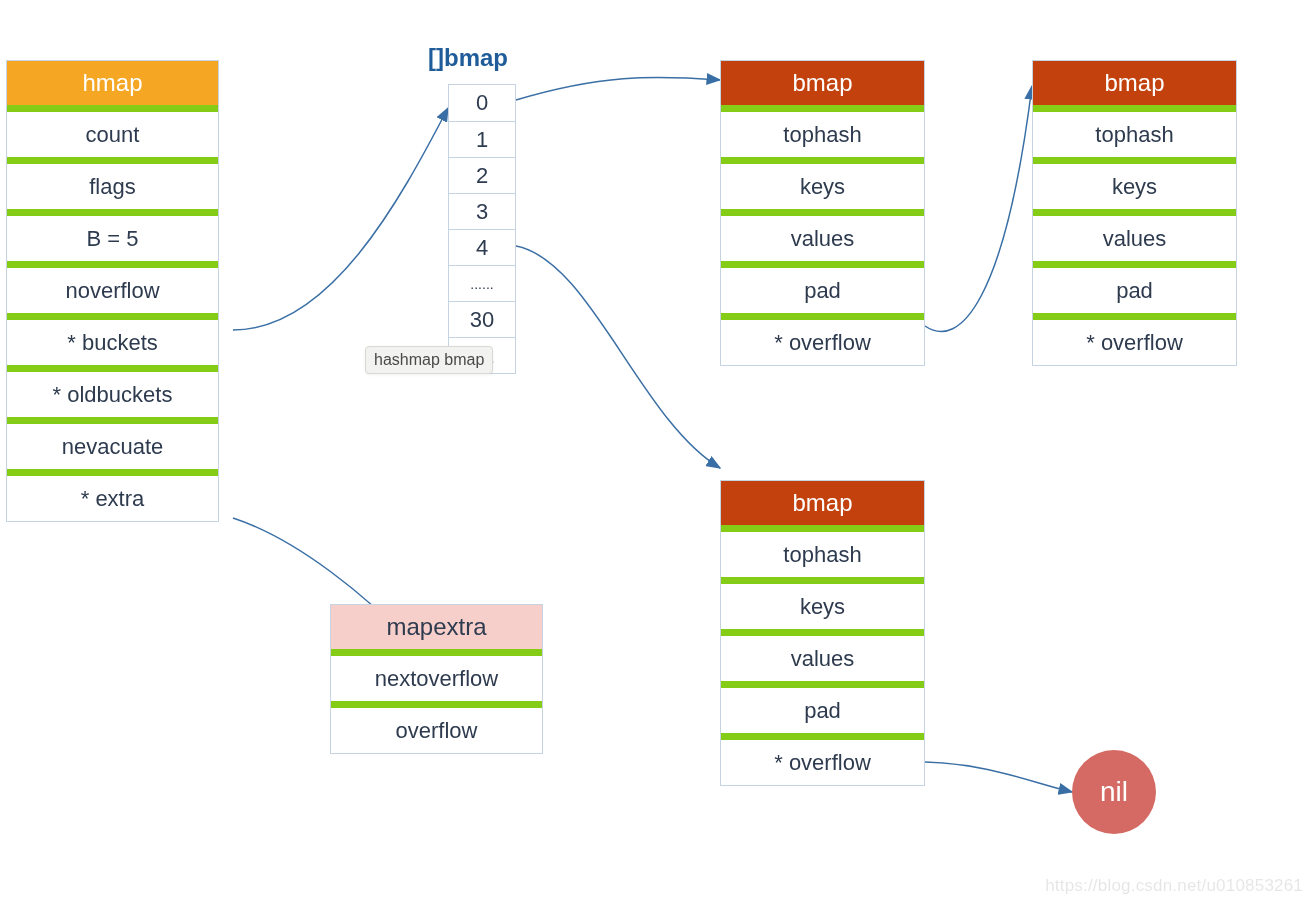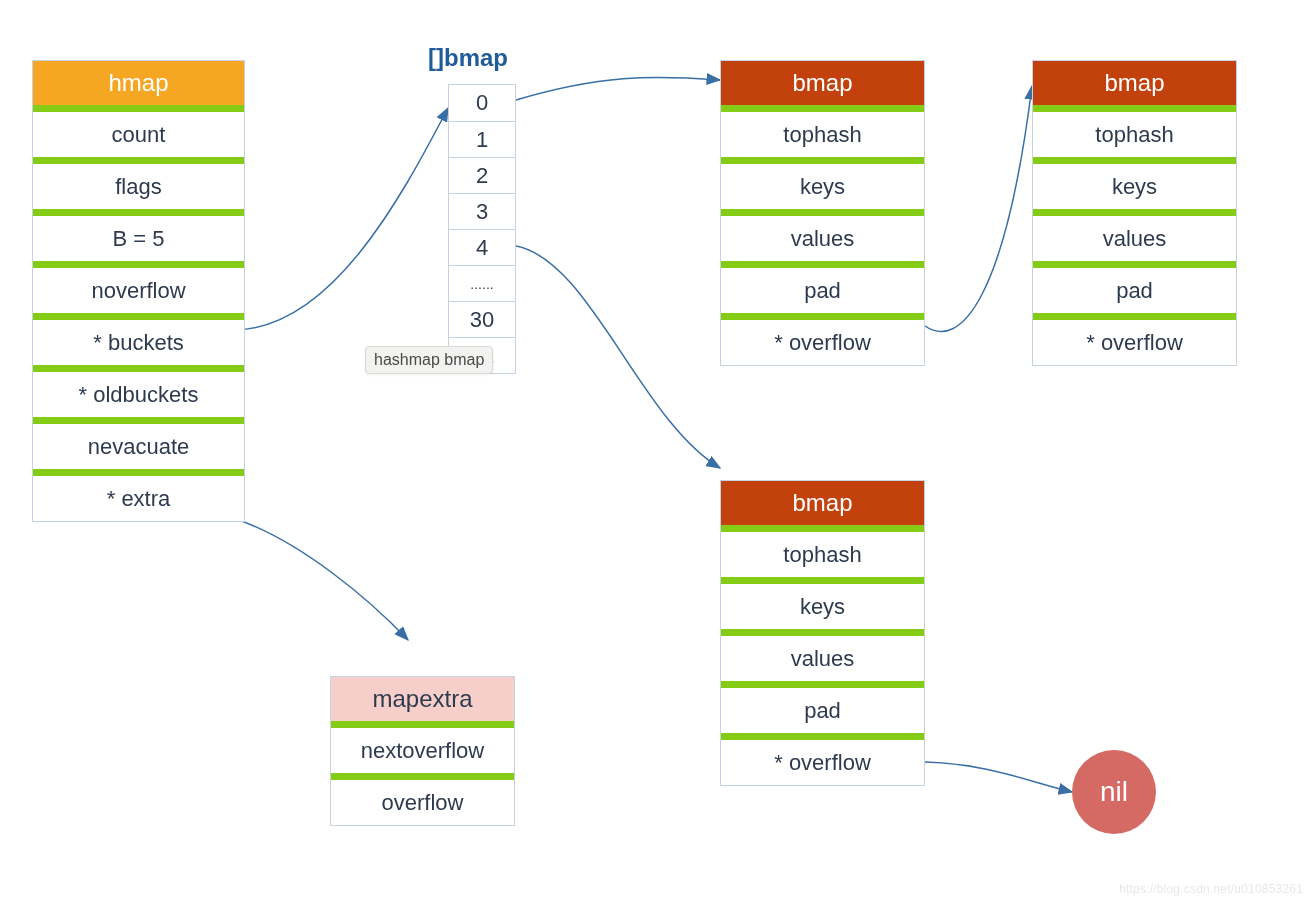--- a/index.html
+++ b/index.html
@@ -78,21 +78,21 @@
     padding: 4px 8px;
     font-size: 16px;
     color: #4a4a4a;
     box-shadow: 0 1px 3px rgba(0,0,0,0.06);
   }
 
   .watermark {
     position: absolute;
     right: 6px;
     bottom: 4px;
-    font-size: 12px;
+    font-size: 17px;
     color: rgba(0,0,0,0.10);
     letter-spacing: 0.2px;
   }
 
   svg.arrows {
     position: absolute;
     left: 0; top: 0;
     width: 1309px;
     height: 900px;
     pointer-events: none;
@@ -116,21 +116,21 @@
 
   <path d="M 925 326 C 960 350, 1005 300, 1032 86" stroke="#3a6fa5" stroke-width="1.5" fill="none" marker-end="url(#arrowhead)"></path>
 
   <path d="M 925 762 C 990 764, 1030 782, 1072 792" stroke="#3a6fa5" stroke-width="1.5" fill="none" marker-end="url(#arrowhead)"></path>
 
   <path d="M 233 518 C 300 540, 370 600, 408 640" stroke="#3a6fa5" stroke-width="1.5" fill="none" marker-end="url(#arrowhead)"></path>
 </svg>
 
 <div class="title-text" style="left:428px; top:44px;">[]bmap</div>
 
-<div class="box" style="left:32px; top:60px; width:213px;">
+<div class="box" style="left:6px; top:60px; width:213px;">
   <div class="header hdr-orange">hmap</div>
   <div class="cell">count</div>
   <div class="cell">flags</div>
   <div class="cell">B = 5</div>
   <div class="cell">noverflow</div>
   <div class="cell">* buckets</div>
   <div class="cell">* oldbuckets</div>
   <div class="cell">nevacuate</div>
   <div class="cell">* extra</div>
 </div>
@@ -168,21 +168,21 @@
 
 <div class="box" style="left:720px; top:480px; width:205px;">
   <div class="header hdr-green">bmap</div>
   <div class="cell">tophash</div>
   <div class="cell">keys</div>
   <div class="cell">values</div>
   <div class="cell">pad</div>
   <div class="cell">* overflow</div>
 </div>
 
-<div class="box" style="left:330px; top:676px; width:185px;">
+<div class="box" style="left:330px; top:604px; width:213px;">
   <div class="header hdr-pink">mapextra</div>
   <div class="cell">nextoverflow</div>
   <div class="cell">overflow</div>
 </div>
 
 <div class="nil-circle" style="left:1072px; top:750px;">nil</div>
 
 <div class="watermark">https://blog.csdn.net/u010853261</div>
 
 </body></html>

